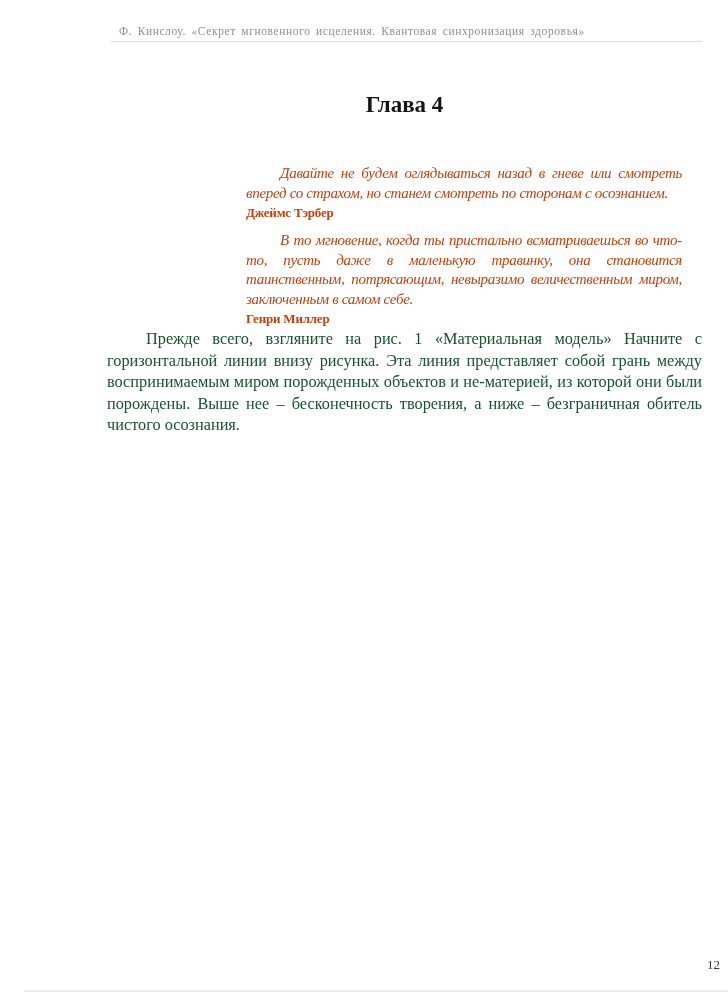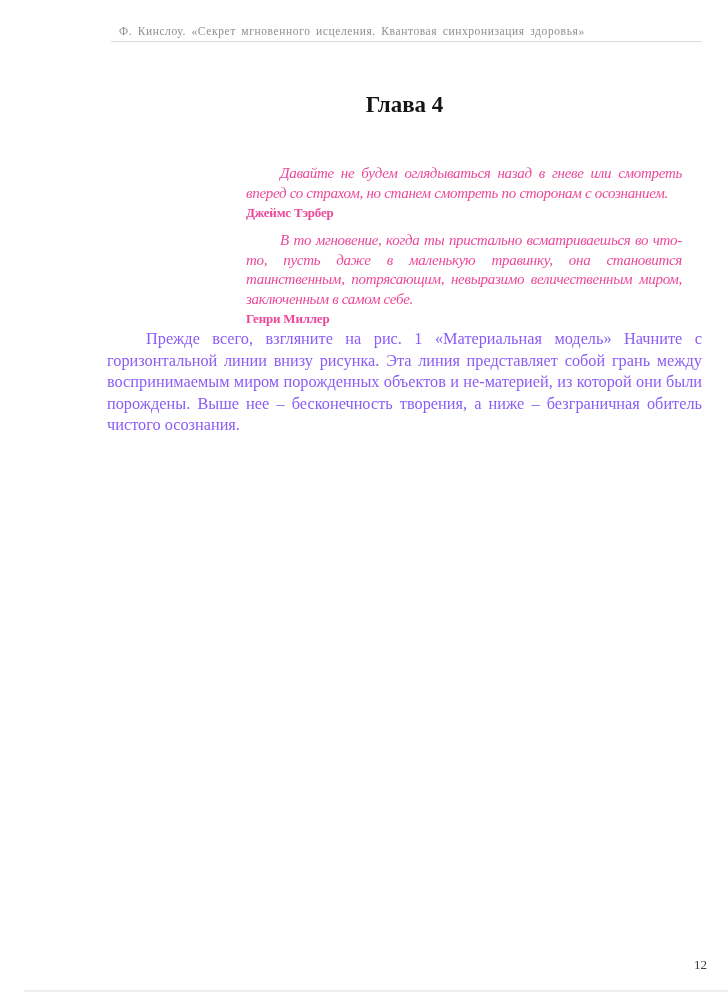--- a/index.html
+++ b/index.html
@@ -44,21 +44,21 @@
     font-weight: bold;
     color: #151515;
     line-height: 29px;
   }
   .chapter-number { top: 90px; }
   .chapter-title  { top: 119px; }
   .epigraph {
     position: absolute;
     left: 222px;
     width: 436px;
-    color: #ec4899;
+    color: #c2410c;
   }
   .epigraph-1 { top: 164px; }
   .epigraph-2 { top: 231px; }
   .epigraph .quote {
     margin: 0;
     font-style: italic;
     font-size: 15px;
     line-height: 19.6px;
     letter-spacing: -0.3px;
     text-align: justify;
@@ -74,26 +74,26 @@
   .body-paragraph {
     position: absolute;
     top: 328px;
     left: 83px;
     width: 595px;
     margin: 0;
     font-size: 16.3px;
     line-height: 21.6px;
     text-align: justify;
     text-indent: 39px;
-    color: #8b5cf6;
+    color: #14532d;
   }
   .page-number {
     position: absolute;
     top: 957px;
-    left: 88px;
+    left: 101px;
     width: 595px;
     text-align: right;
     font-size: 13px;
     color: #3a3a3a;
   }
   .bottom-rule {
     position: absolute;
     top: 990px;
     left: 0;
     width: 728px;

